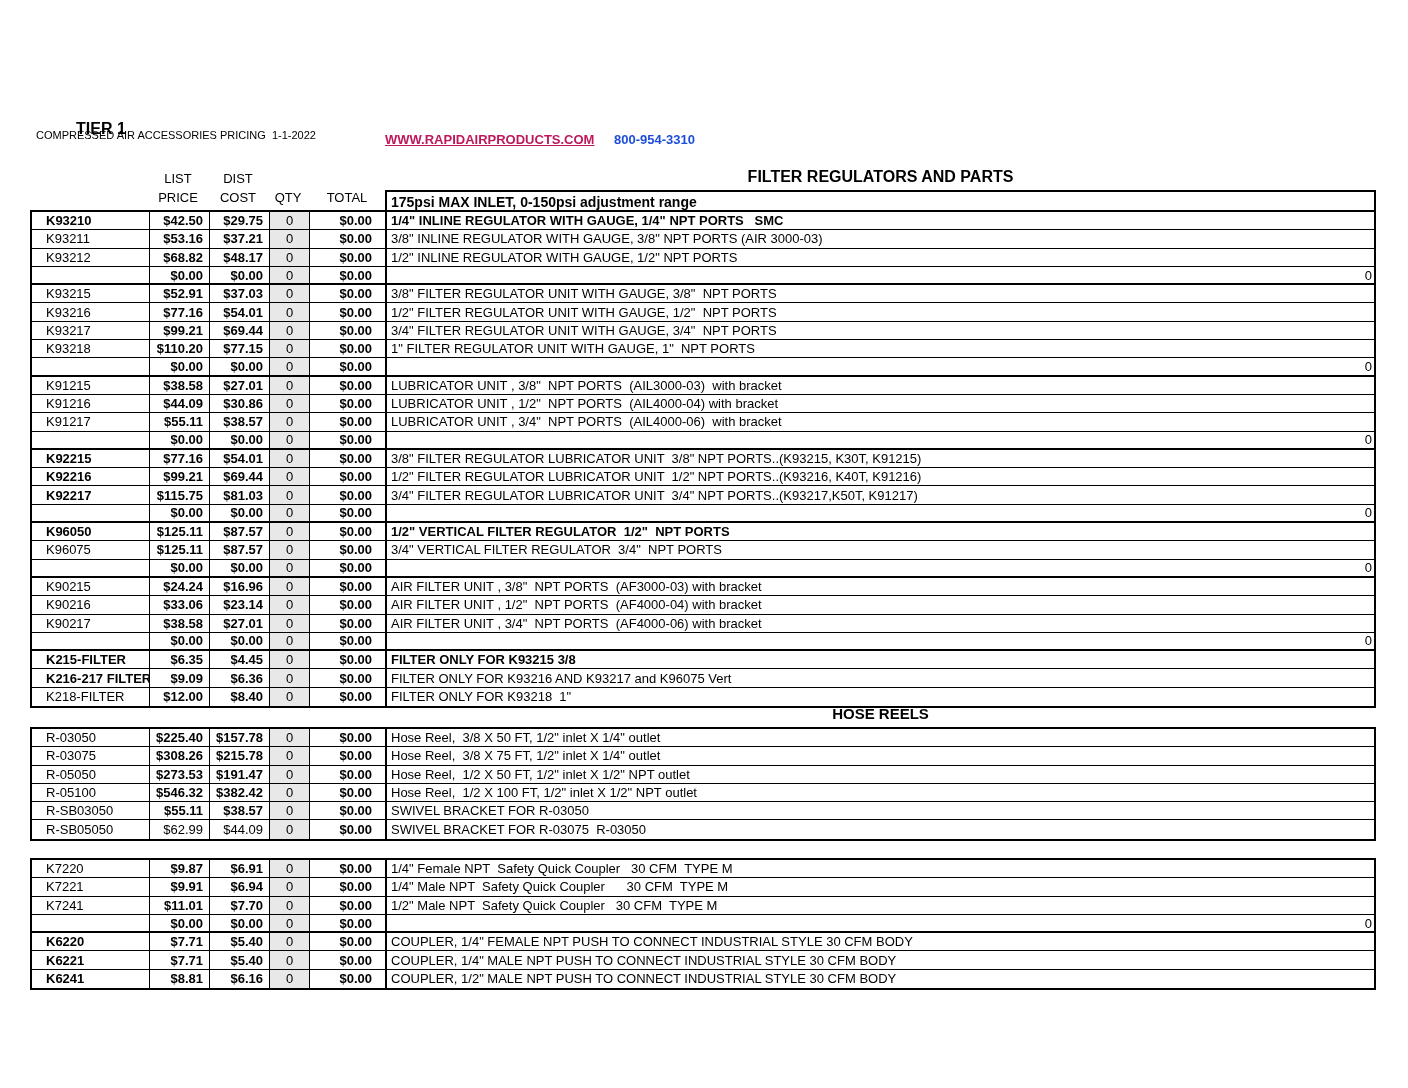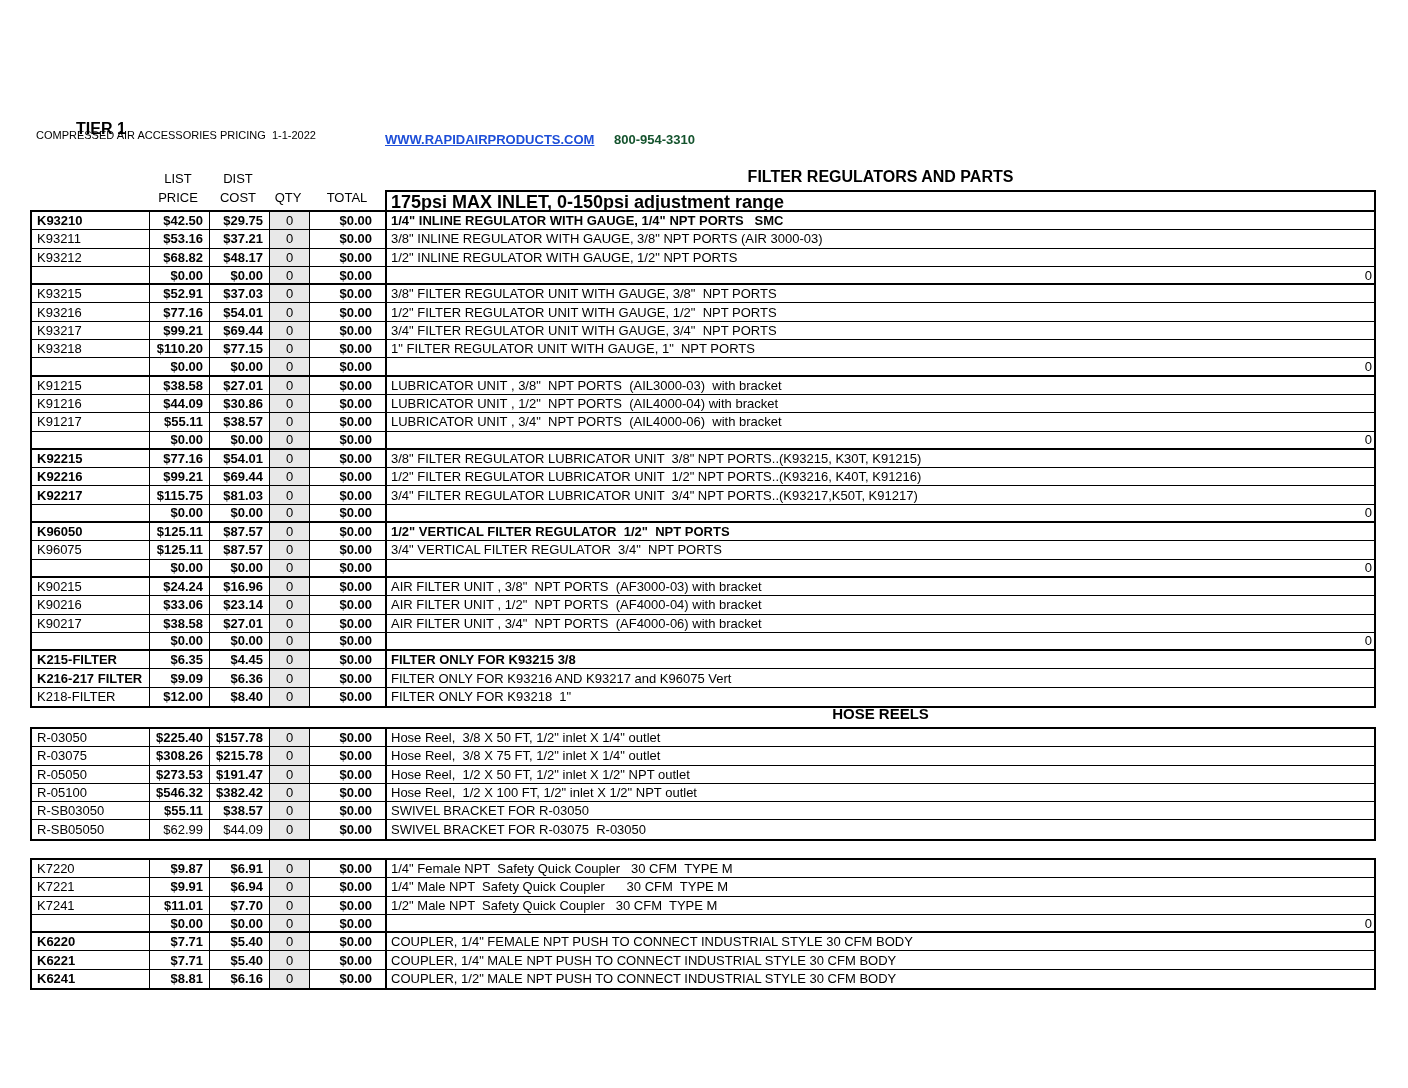--- a/index.html
+++ b/index.html
@@ -8,59 +8,59 @@
     position:relative;
     width:1408px; height:1088px;
     font-family:"Liberation Sans","DejaVu Sans",sans-serif;
     color:#000;
     overflow:hidden;
   }
   .abs { position:absolute; }
   .title { left:36px; top:97px; font-size:11px; font-weight:normal; white-space:pre;margin-top:32px; }
   .tier  { left:76px; top:120px; font-size:16px; font-weight:bold; }
   .linkline { left:385px; top:132px; font-size:13px; font-weight:bold; white-space:nowrap; }
-  .site  { color:#1d4ed8; text-decoration:underline; cursor:pointer; }
-  .phone { color:#14532d; margin-left:16px; }
+  .site  { color:#be185d; text-decoration:underline; cursor:pointer; }
+  .phone { color:#1d4ed8; margin-left:16px; }
 
   .colhead { position:absolute; transform:translateX(-50%); font-size:13px; white-space:nowrap; }
   .h-list  { left:178px; top:171px; }
   .h-price { left:178px; top:190px; }
   .h-dist  { left:238px; top:171px; }
   .h-cost  { left:238px; top:190px; }
   .h-qty   { left:288px; top:190px; }
   .h-total { left:347px; top:190px; }
 
   .sec-title { position:absolute; left:385px; width:991px; text-align:center; font-weight:bold; }
   .st-0 { top:168px; font-size:16px; }
   .st-1 { top:705px; font-size:15px; }
   .st-2 { top:837px; font-size:15px;margin-top:32px; }
 
   .subheader {
     position:absolute; left:385px; top:190px; width:991px; height:22px;
     border:2px solid #000; border-bottom:none;
-    font-weight:bold; font-size:18px; padding-left:4px;
+    font-weight:bold; font-size:14px; padding-left:4px;
     display:flex; align-items:center; white-space:pre;
   }
 
   .table { position:absolute; left:30px; width:1346px; border:2px solid #000; background:#fff; }
   .t-0 { top:210px; }
   .t-1 { top:727px; }
   .t-2 { top:858px; }
 
   .row { display:flex; height:18.3px; border-bottom:1px solid #000; }
   .row:last-child { border-bottom:none; }
   .row.thick { border-bottom:2px solid #000; }
 
   .cell {
     border-right:1px solid #000;
     display:flex; align-items:center;
     overflow:hidden; white-space:pre;
     font-size:13px; height:100%;
   }
-  .c-part  { width:118px; padding-left:5px; }
+  .c-part  { width:118px; padding-left:14px; }
   .c-list  { width:60px;  justify-content:flex-end; padding-right:6px; }
   .c-dist  { width:60px;  justify-content:flex-end; padding-right:6px; }
   .c-qty   { width:40px;  justify-content:center; background:#e8e8e8; }
   .c-total { width:77px;  justify-content:flex-end; padding-right:13px; border-right-width:2px; }
   .c-desc  { flex:1; padding-left:4px; border-right:none; }
   .c-desc.zero { justify-content:flex-end; padding-right:2px; }
   .b { font-weight:bold; }
 </style>
 </head>
 <body>

